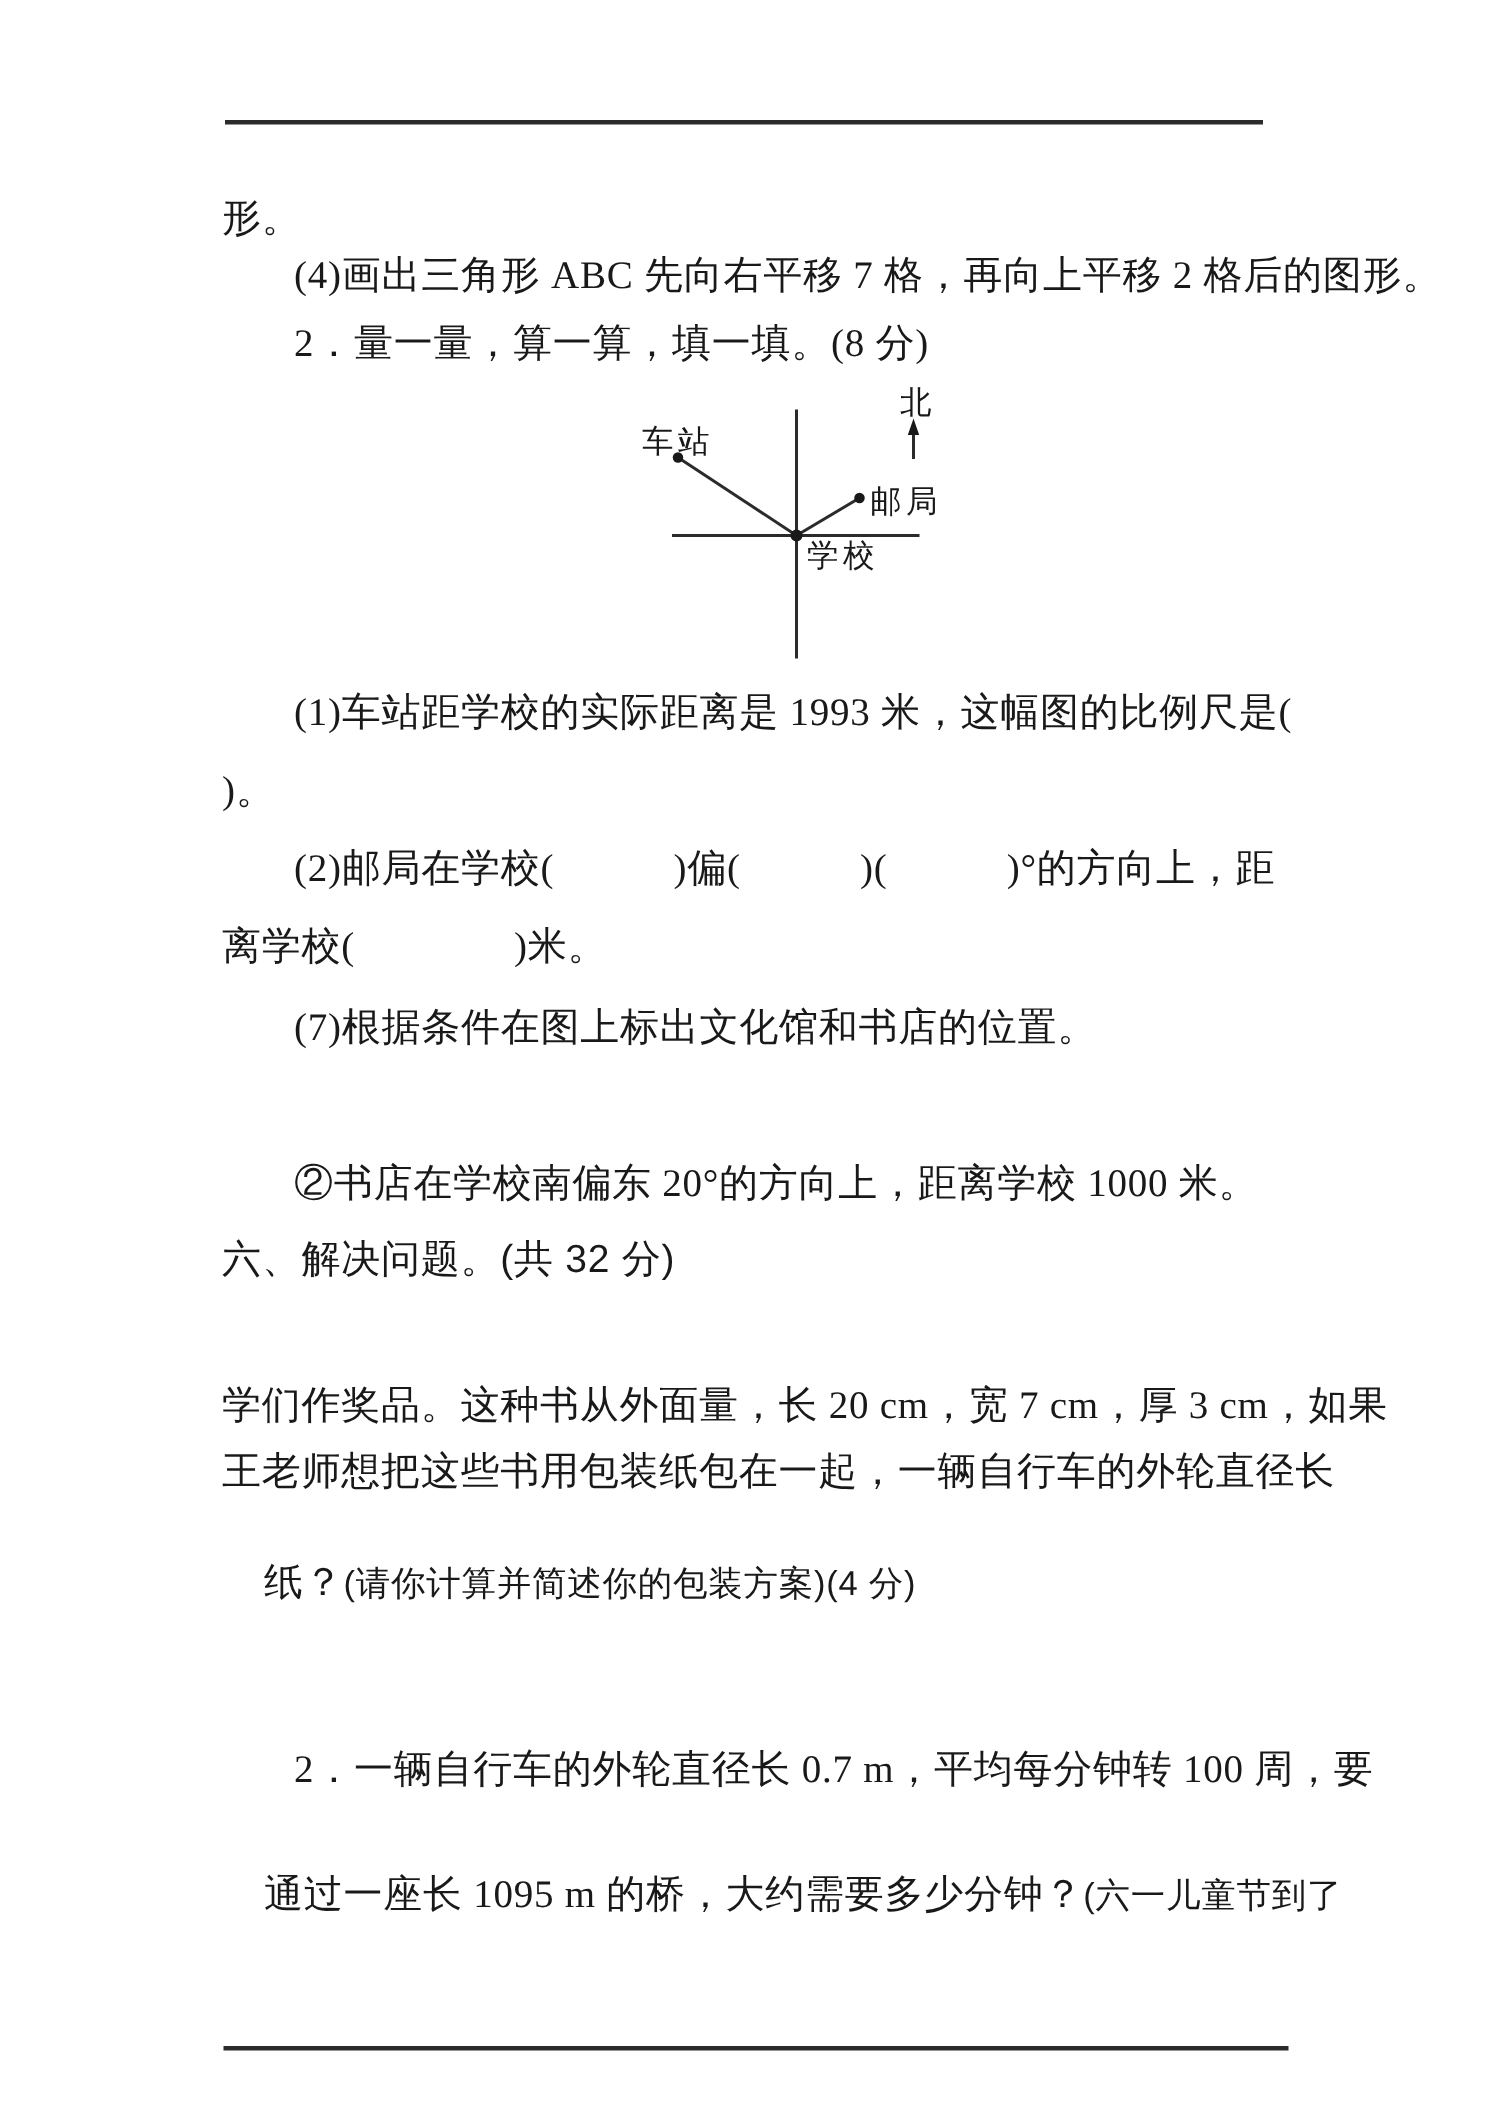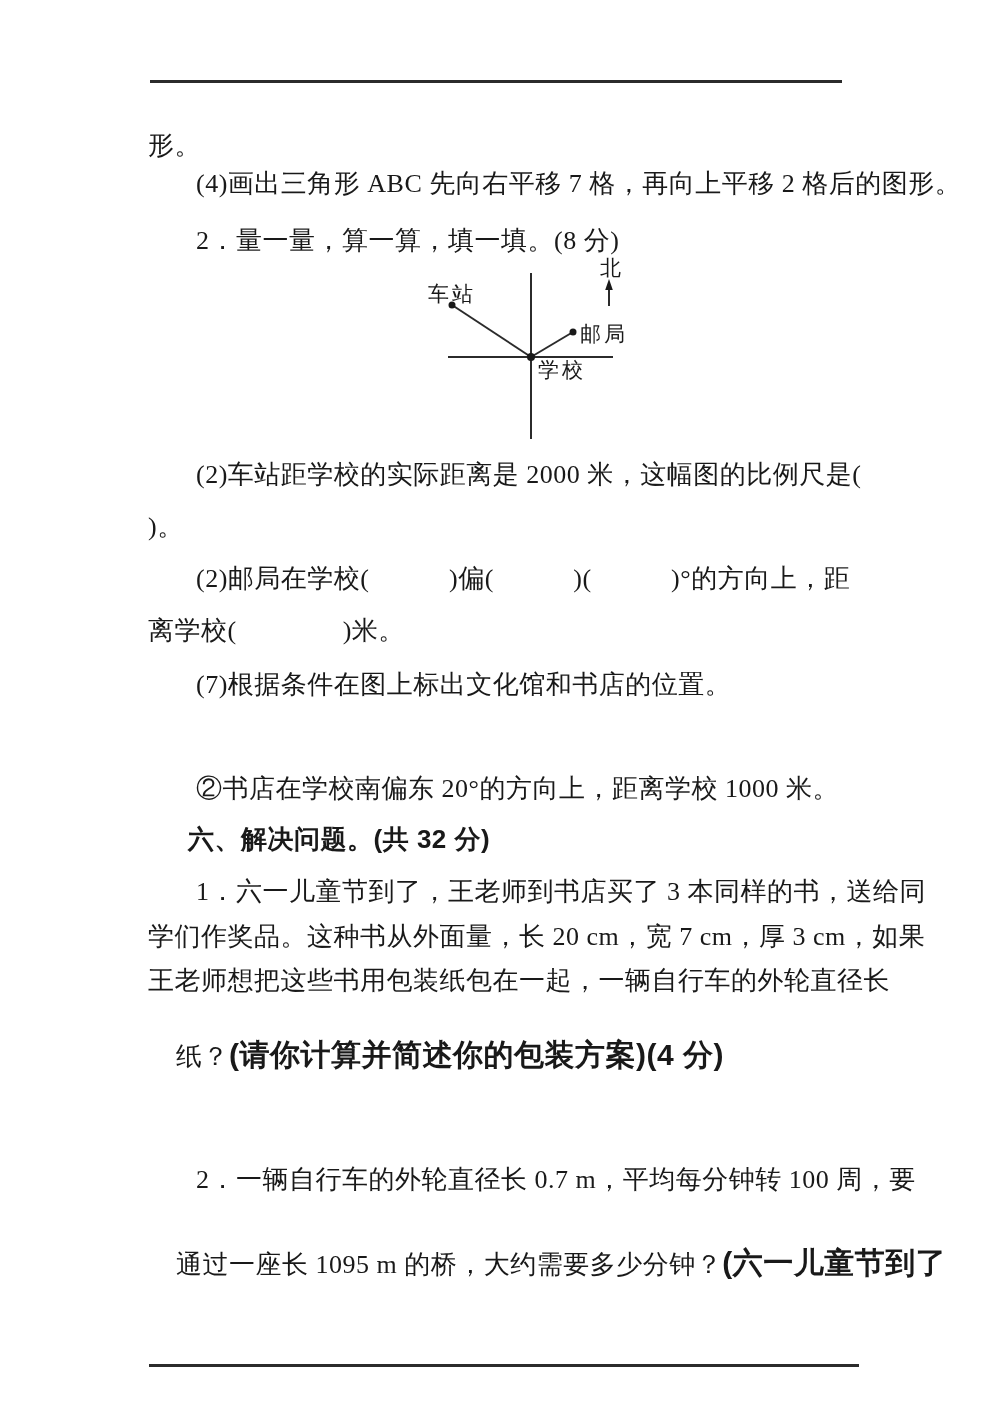--- a/index.html
+++ b/index.html
@@ -29,29 +29,28 @@
     left: 148px;
     font-size: 26px;
     line-height: 30px;
     white-space: pre;
     letter-spacing: 0.5px;
   }
   .indent { left: 196px; }
 
   .bold-sans {
     font-family: "Liberation Sans", "DejaVu Sans", sans-serif;
-    font-weight: 700;
+    font-weight: 400;
     letter-spacing: 0.5px;
-    margin-left: 40px;
   }
   .seg { white-space: pre; }
   .seg-bold {
     font-family: "Liberation Sans", "DejaVu Sans", sans-serif;
-    font-weight: 700;
-    font-size: 30px;
+    font-weight: 400;
+    font-size: 23px;
   }
 
   .diagram {
     position: absolute;
     left: 420px;
     top: 253px;
     width: 260px;
     height: 195px;
   }
   .diagram svg { display: block; }
@@ -66,52 +65,51 @@
 <body>
 
 <div class="page">
 
   <div class="rule rule-top"></div>
 
   <div class="line" style="top:131px">形。</div>
 
   <div class="line indent" style="top:169px">(4)画出三角形 ABC 先向右平移 7 格，再向上平移 2 格后的图形。</div>
 
-  <div class="line indent" style="top:226px">2．量一量，算一算，填一填。(8 分)</div>
+  <div class="line indent" style="top:214px">2．量一量，算一算，填一填。(8 分)</div>
 
   <div class="diagram">
     <svg width="260" height="195" viewBox="0 0 260 195" xmlns="http://www.w3.org/2000/svg">
       <line x1="111" y1="20" x2="111" y2="186" stroke="#2b2b2b" stroke-width="2"></line>
       <line x1="28" y1="104" x2="193" y2="104" stroke="#2b2b2b" stroke-width="2"></line>
       <line x1="32" y1="52" x2="111" y2="104" stroke="#2b2b2b" stroke-width="2"></line>
       <line x1="111" y1="104" x2="153" y2="79" stroke="#2b2b2b" stroke-width="2"></line>
       <circle cx="32" cy="52" r="3.5" fill="#191919"></circle>
       <circle cx="153" cy="79" r="3.5" fill="#191919"></circle>
       <circle cx="111" cy="104" r="4" fill="#191919"></circle>
       <line x1="189" y1="34" x2="189" y2="53" stroke="#2b2b2b" stroke-width="2"></line>
       <polygon points="189,26 185.2,37 192.8,37" fill="#191919"></polygon>
       <text x="8" y="48">车站</text>
       <text x="160" y="88">邮局</text>
       <text x="118" y="124">学校</text>
       <text x="180" y="22">北</text>
     </svg>
   </div>
 
-  <div class="line indent" style="top:460px">(2)车站距学校的实际距离是 2000 米，这幅图的比例尺是(</div>
+  <div class="line indent" style="top:460px">(1)车站距学校的实际距离是 1993 米，这幅图的比例尺是(</div>
   <div class="line" style="top:512px">)。</div>
 
   <div class="line indent" style="top:564px">(2)邮局在学校(　　　)偏(　　　)(　　　)°的方向上，距</div>
   <div class="line" style="top:616px">离学校(　　　　)米。</div>
 
   <div class="line indent" style="top:670px">(7)根据条件在图上标出文化馆和书店的位置。</div>
   <div class="line indent" style="top:774px">②书店在学校南偏东 20°的方向上，距离学校 1000 米。</div>
 
   <div class="line bold-sans" style="top:824px">六、解决问题。(共 32 分)</div>
 
-  <div class="line indent" style="top:877px">1．六一儿童节到了，王老师到书店买了 3 本同样的书，送给同</div>
   <div class="line" style="top:922px">学们作奖品。这种书从外面量，长 20 cm，宽 7 cm，厚 3 cm，如果</div>
   <div class="line" style="top:966px">王老师想把这些书用包装纸包在一起，一辆自行车的外轮直径长</div>
   <div class="line" style="top:1010px">
     <span class="seg">纸？</span><span class="seg seg-bold">(请你计算并简述你的包装方案)(4 分)</span>
   </div>
 
   <div class="line indent" style="top:1165px">2．一辆自行车的外轮直径长 0.7 m，平均每分钟转 100 周，要</div>
   <div class="line" style="top:1218px">
     <span class="seg">通过一座长 1095 m 的桥，大约需要多少分钟？</span><span class="seg seg-bold">(六一儿童节到了</span>
   </div>

